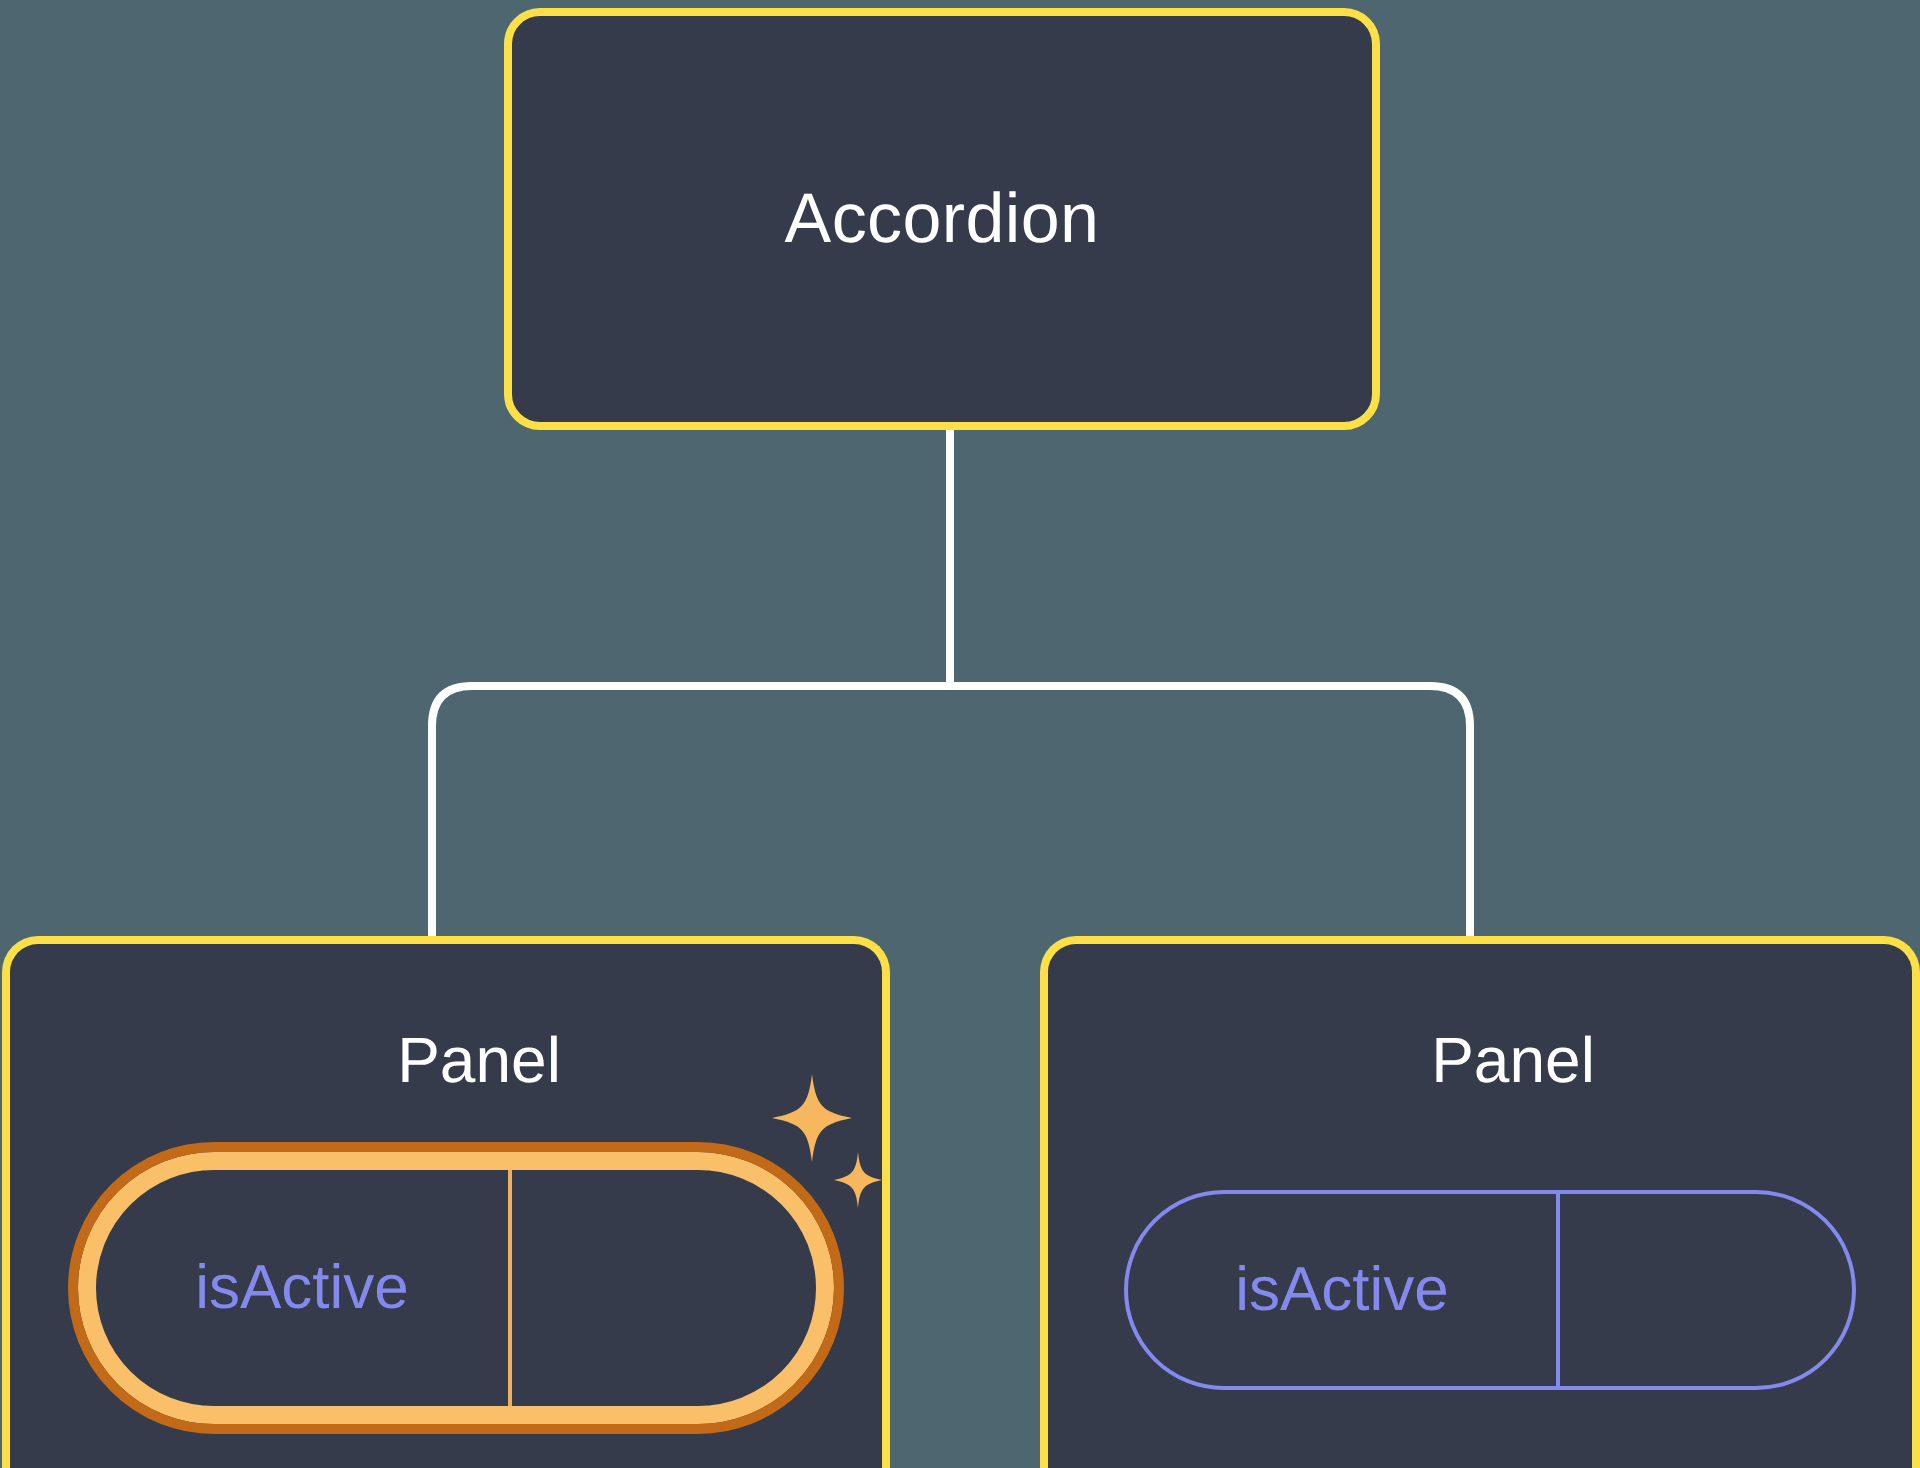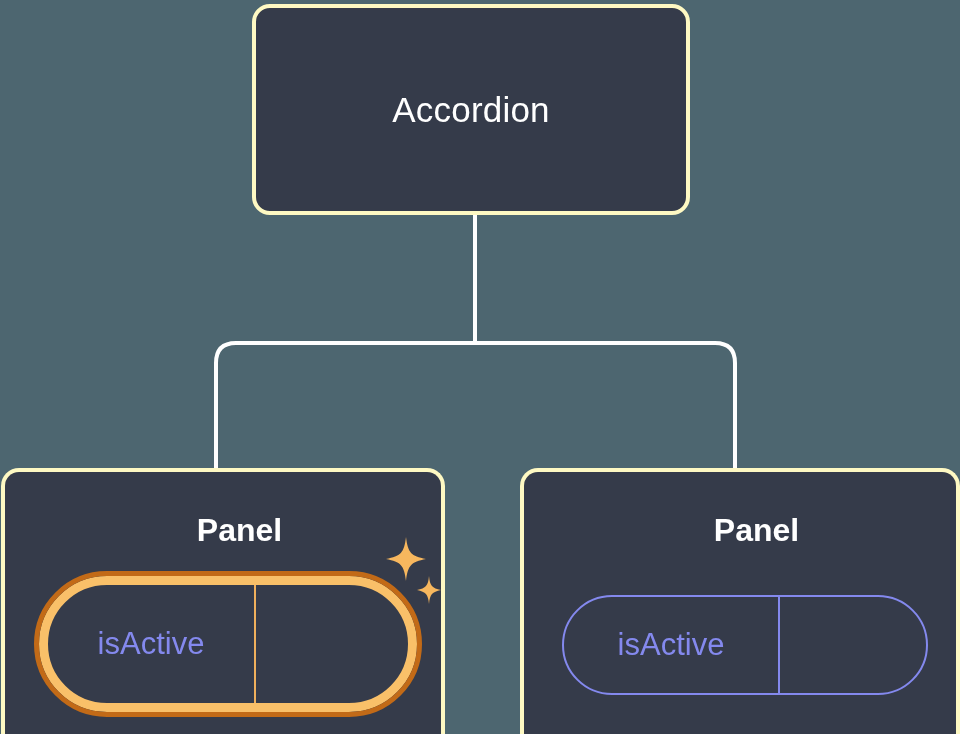--- a/index.html
+++ b/index.html
@@ -30,21 +30,21 @@
     width: 960px;
     height: 734px;
     pointer-events: none;
   }
 
   
   .node {
     position: absolute;
     box-sizing: border-box;
     background: #353b4a;
-    border: 4px solid #fef9c3;
+    border: 4px solid #fde047;
     border-radius: 18px;
   }
 
   .node-root {
     left: 252px;
     top: 4px;
     width: 438px;
     height: 211px;
     display: flex;
     align-items: center;
@@ -70,21 +70,21 @@
   .node-panel-right { left: 520px; width: 440px; }
 
   .panel-title {
     position: absolute;
     left: 0;
     right: 13px;
     top: 40px;
     text-align: center;
     color: #ffffff;
     font-size: 32px;
-    font-weight: 700;
+    font-weight: 400;
     margin-left: 46px;
   }
 
   
   .pill {
     position: absolute;
     box-sizing: border-box;
     display: flex;
     align-items: stretch;
     background: #353b4a;

